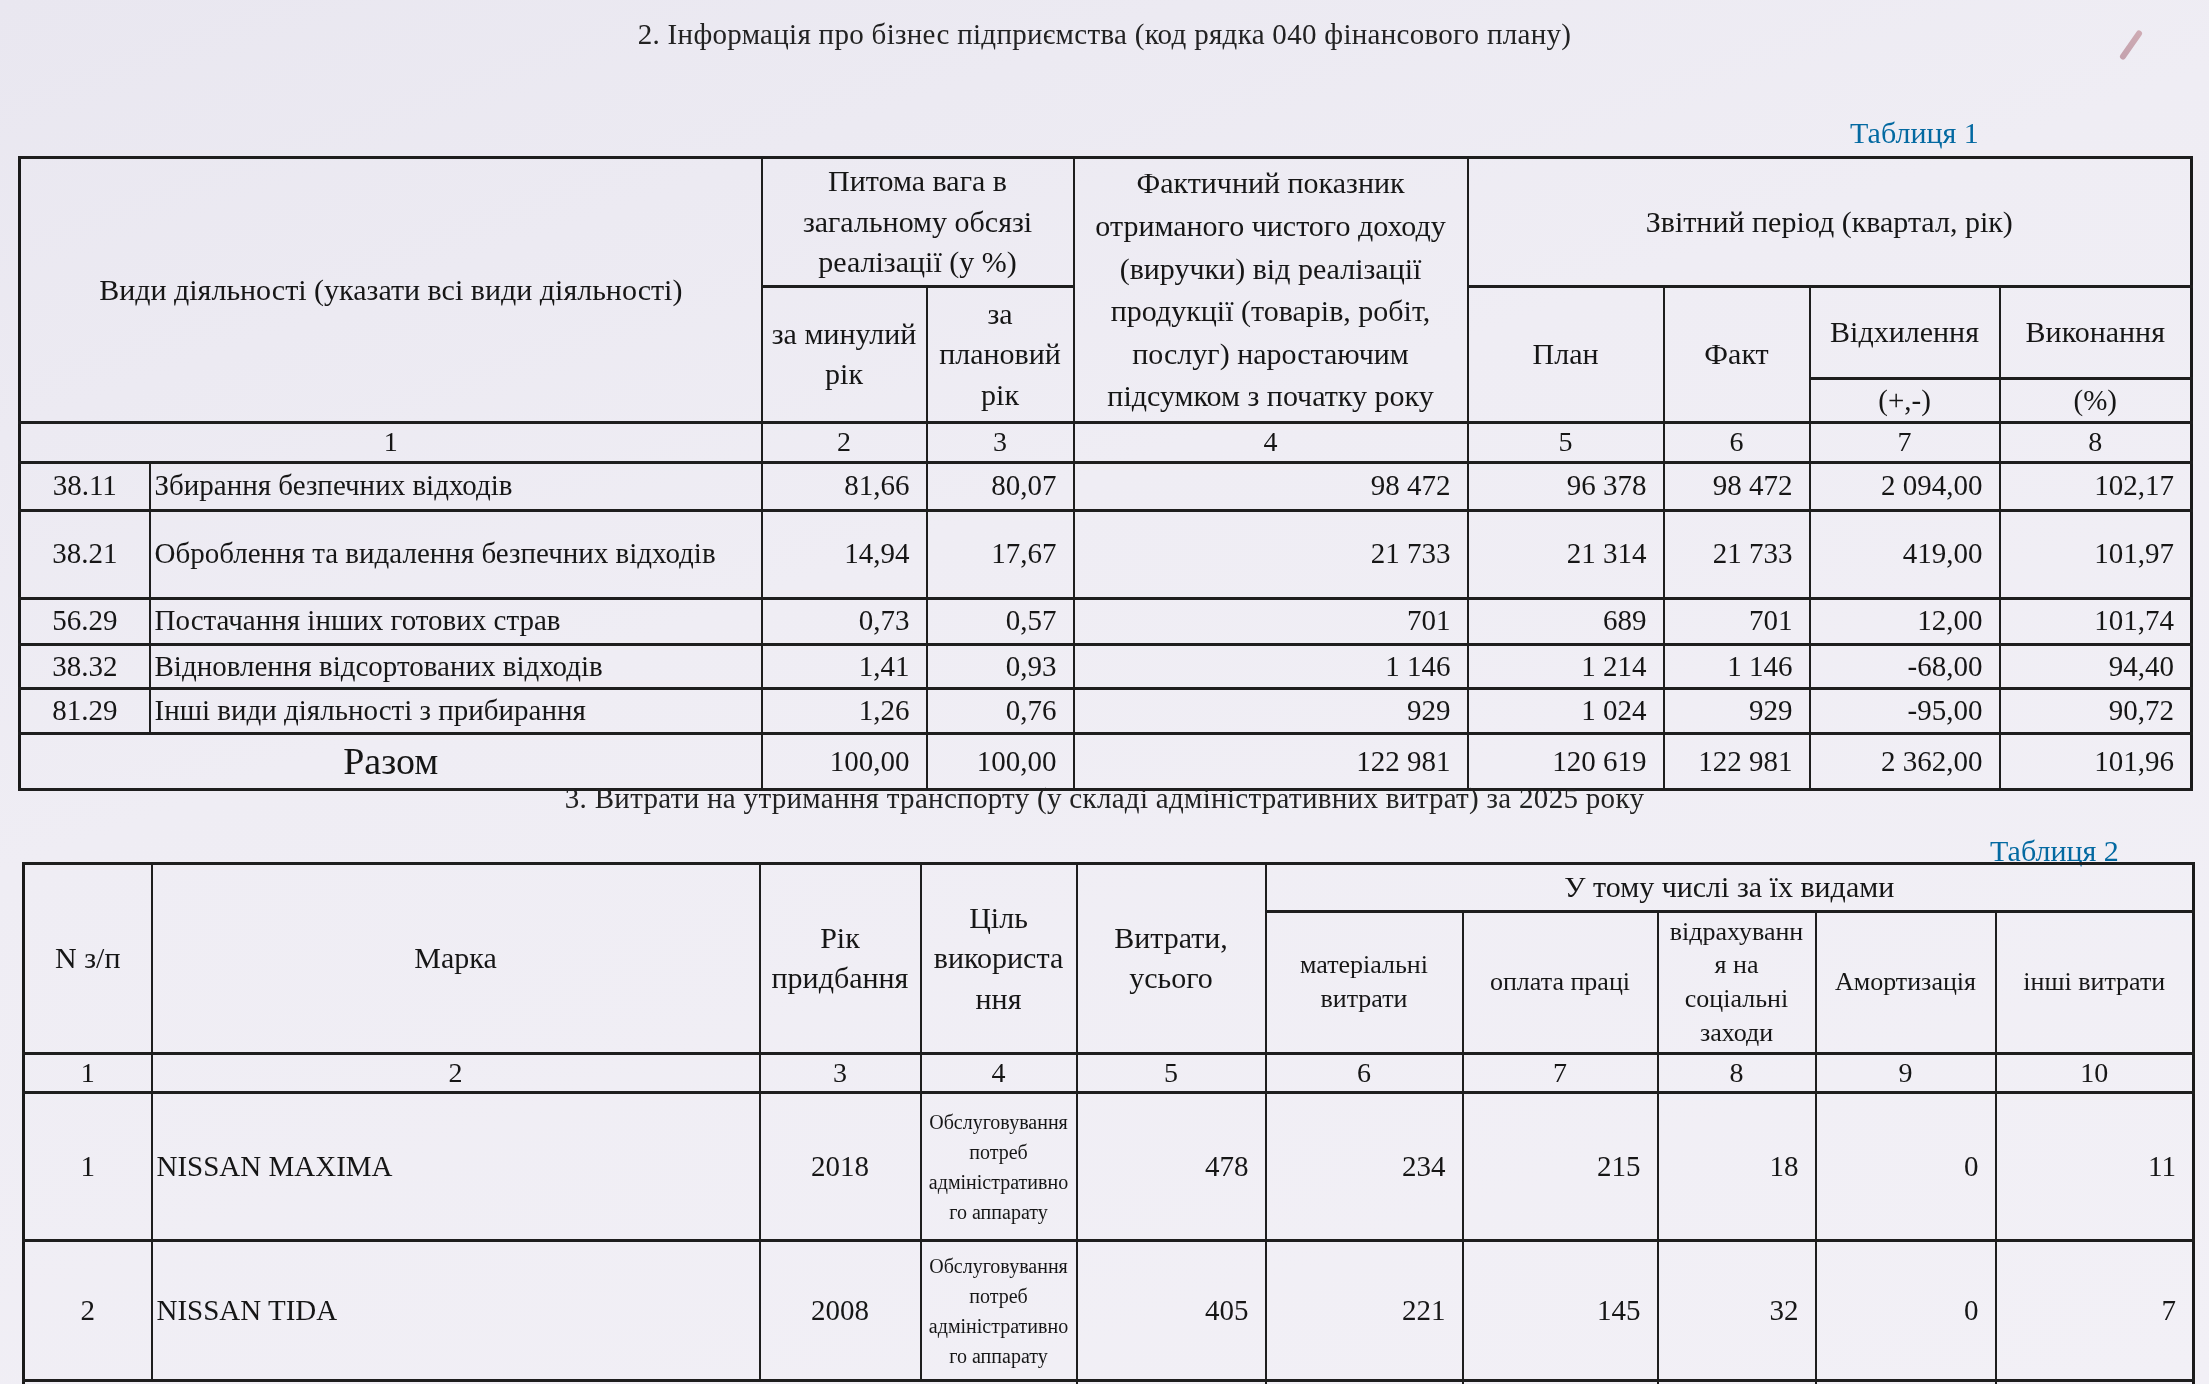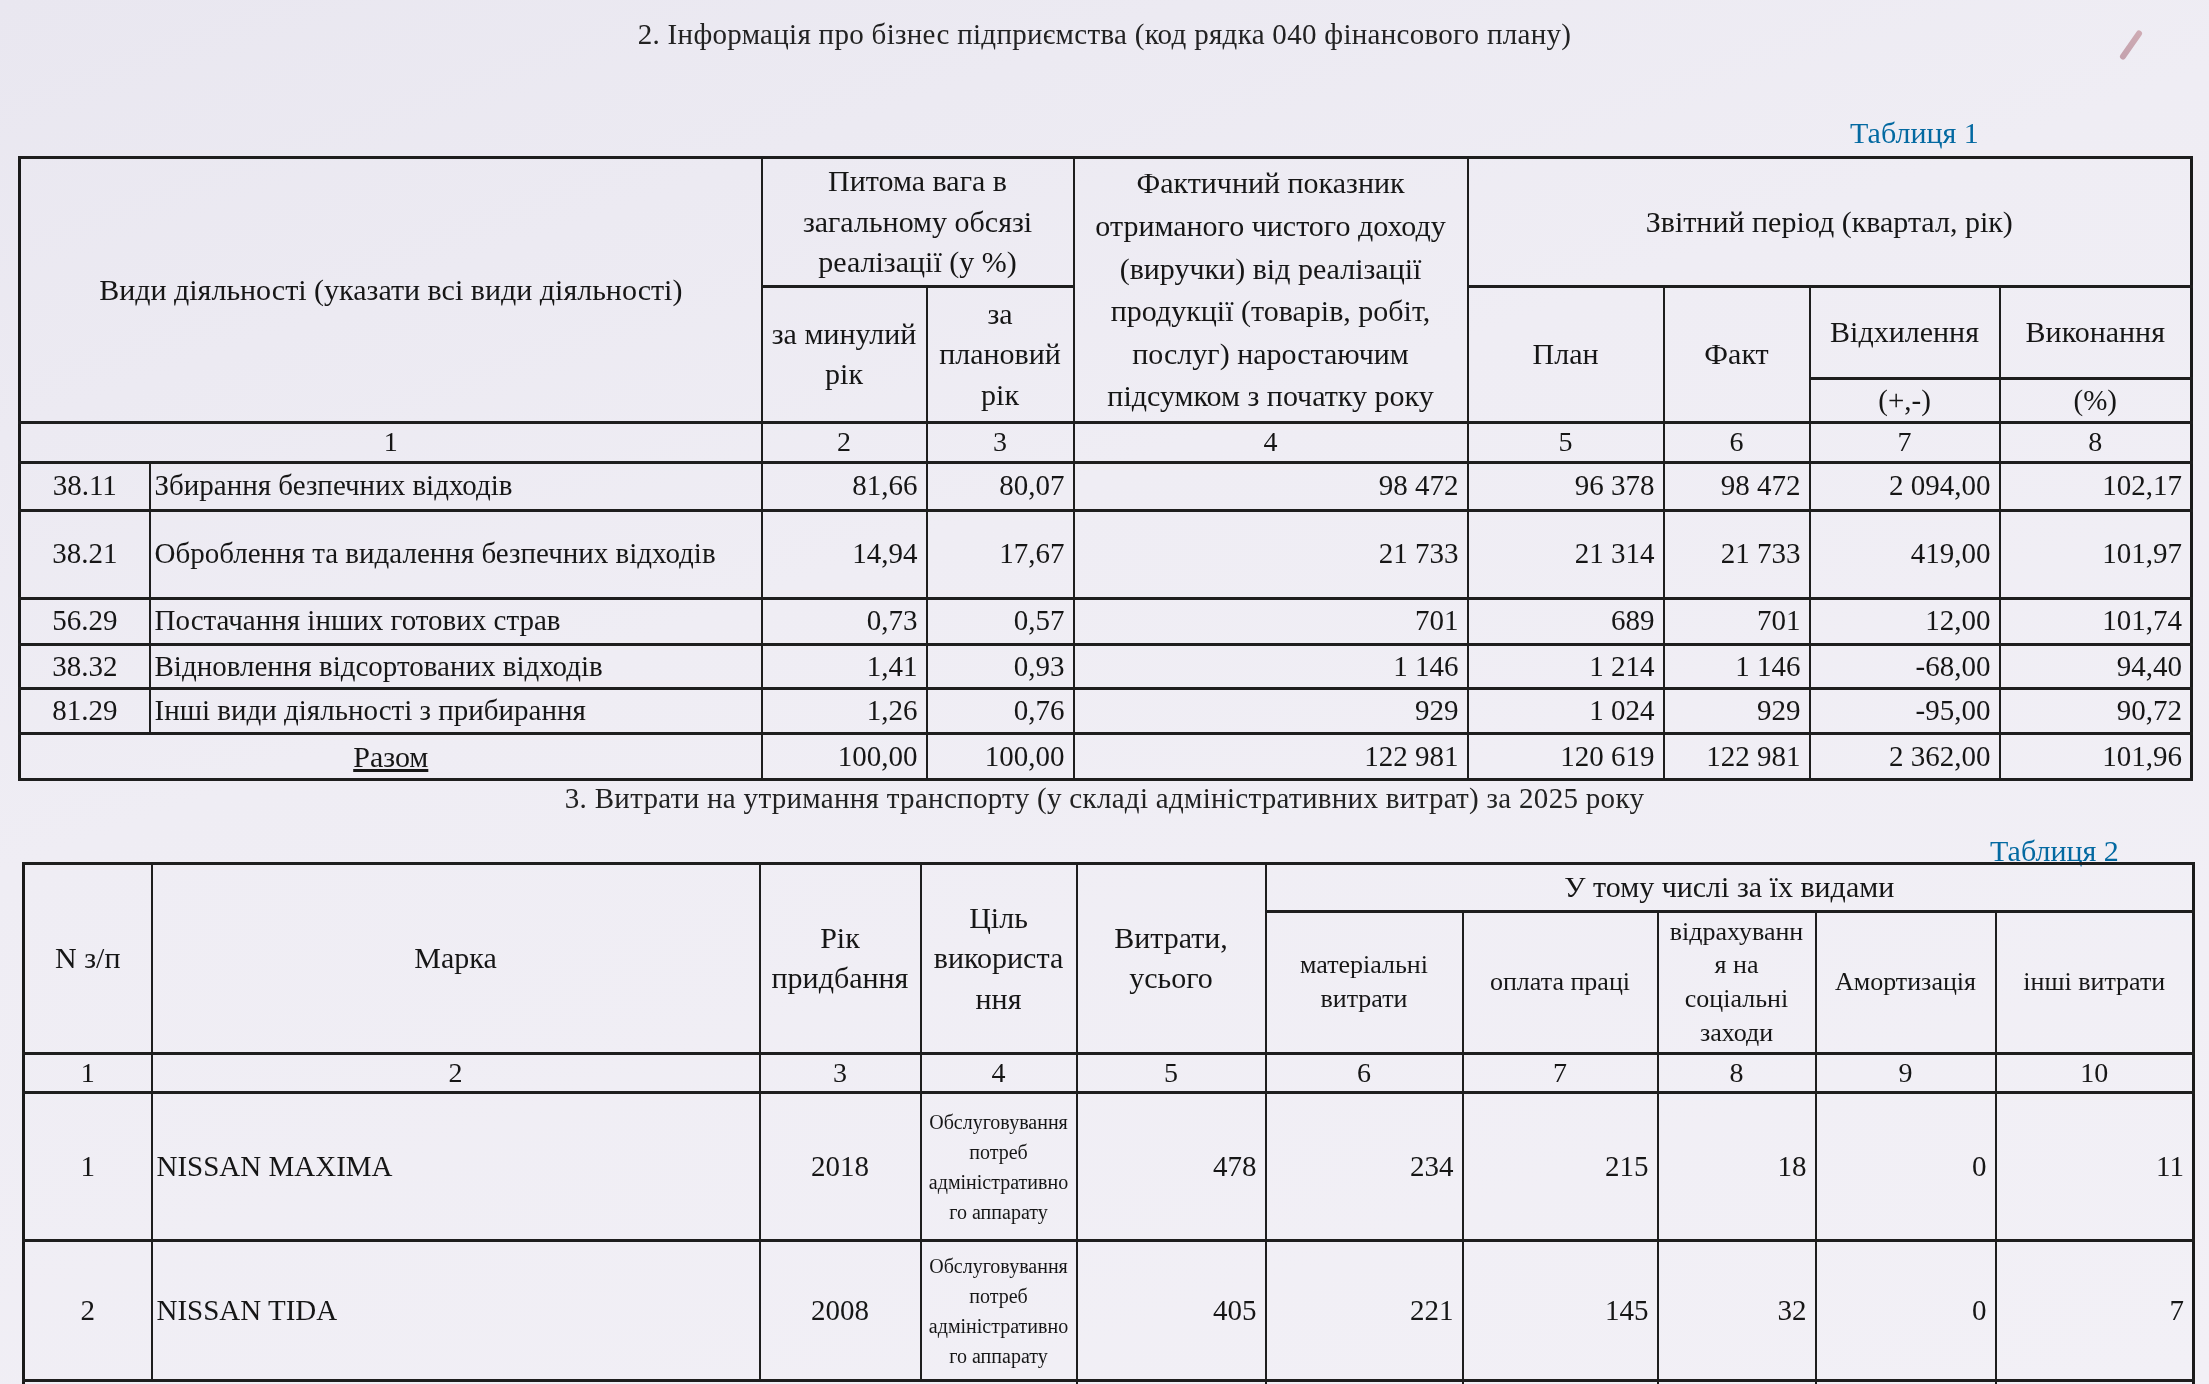--- a/index.html
+++ b/index.html
@@ -50,26 +50,26 @@
   #table2 tr.hA  { height:38px;  }
   #table2 tr.hB  { height:114px; }
   #table2 tr.nums{ height:38px;  }
   #table2 tr.d1  { height:148px; }
   #table2 tr.d2  { height:140px; }
   #table2 tr.tot { height:42px;  }
 
   td.hdr      { font-size:30px; line-height:1.35; }
   td.hdr-tall { font-size:30px; line-height:1.42; }
   td.name     { text-align:left; padding-left:4px; }
-  td.num      { text-align:right; padding-right:8px; }
+  td.num      { text-align:right; padding-right:16px; }
   td.code     { text-align:center; }
   tr.nums td  { font-size:28px; padding:0 6px; }
   td.sub26    { font-size:26px; line-height:1.3; }
   td.purpose  { font-size:20px; line-height:1.5; padding:2px 4px; }
-  td.total-label { font-size:30px;text-decoration:underline; }
+  td.total-label { font-size:38px; }
 
   #scan-artifact {
     position:absolute; left:2128px; top:28px; width:6px; height:34px;
     background:linear-gradient(#c79ba4, #b98f9c);
     transform:rotate(35deg); border-radius:3px; opacity:0.8;
   }
 </style>
 </head>
 <body>
 

